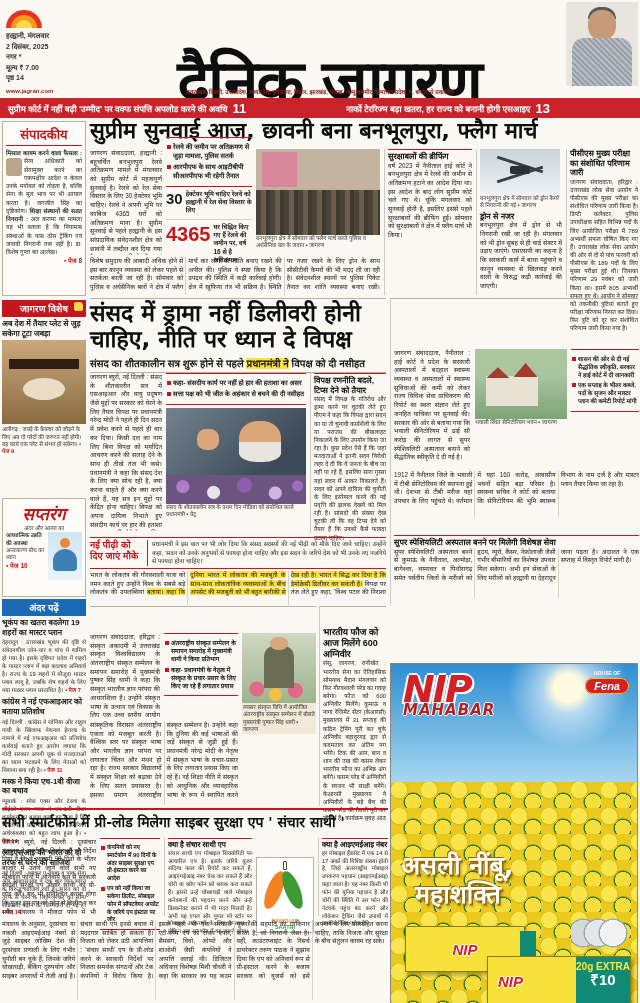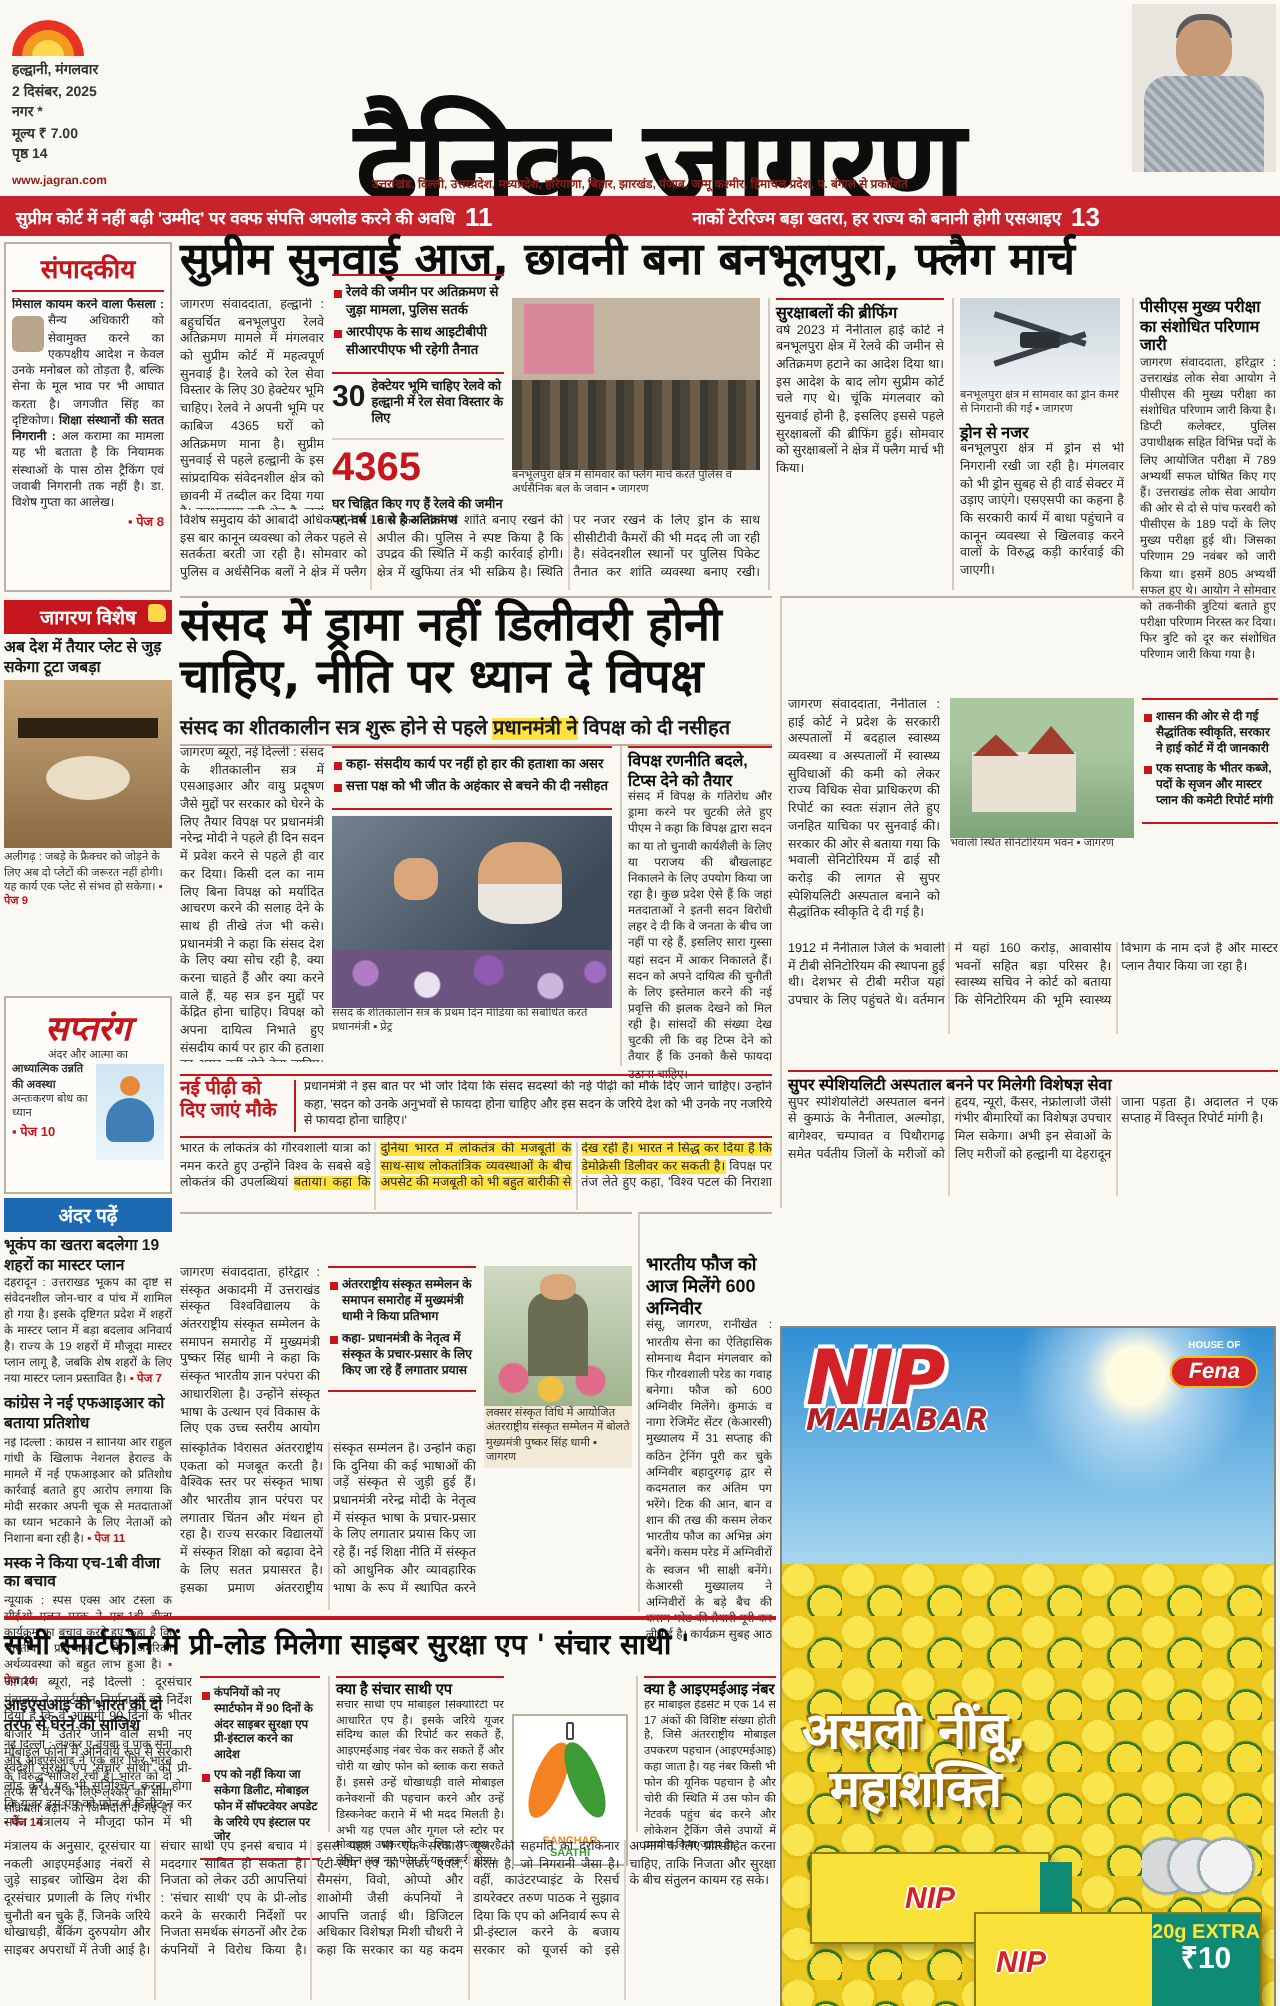--- a/index.html
+++ b/index.html
@@ -251,21 +251,21 @@
           </div>
         <div class="bi">
             <span class="bsq"></span>
             <span>आरपीएफ के साथ आइटीबीपी सीआरपीएफ भी रहेगी तैनात</span>
           </div>
       </div>
       <div style="display:flex;gap:3px;margin-top:3px;">
         <span class="stat-num">30</span>
         <span class="stat-text">हेक्टेयर भूमि चाहिए रेलवे को हल्द्वानी में रेल सेवा विस्तार के लिए</span>
       </div>
-      <div style="display:flex;gap:3px;margin-top:4px;border-top:1px solid #d8d2c4;padding-top:3px;flex-direction:column;">
+      <div style="display:flex;gap:3px;margin-top:4px;border-top:1px solid #d8d2c4;padding-top:3px;">
         <span class="stat-num red">4365</span>
         <span class="stat-text">घर चिह्नित किए गए हैं रेलवे की जमीन पर, वर्ष 16 से है अतिक्रमण</span>
       </div>
     </div>
     <div class="abs" style="left:166px;top:30px;width:124px;">
       <div class="ph-flag" style="width:124px;height:86px;">
           <div class="bldg"></div>
           <div class="crowd"></div>
         </div>
       <div class="cap">बनभूलपुरा क्षेत्र में सोमवार को फ्लैग मार्च करते पुलिस व अर्धसैनिक बल के जवान ▪ जागरण</div>

